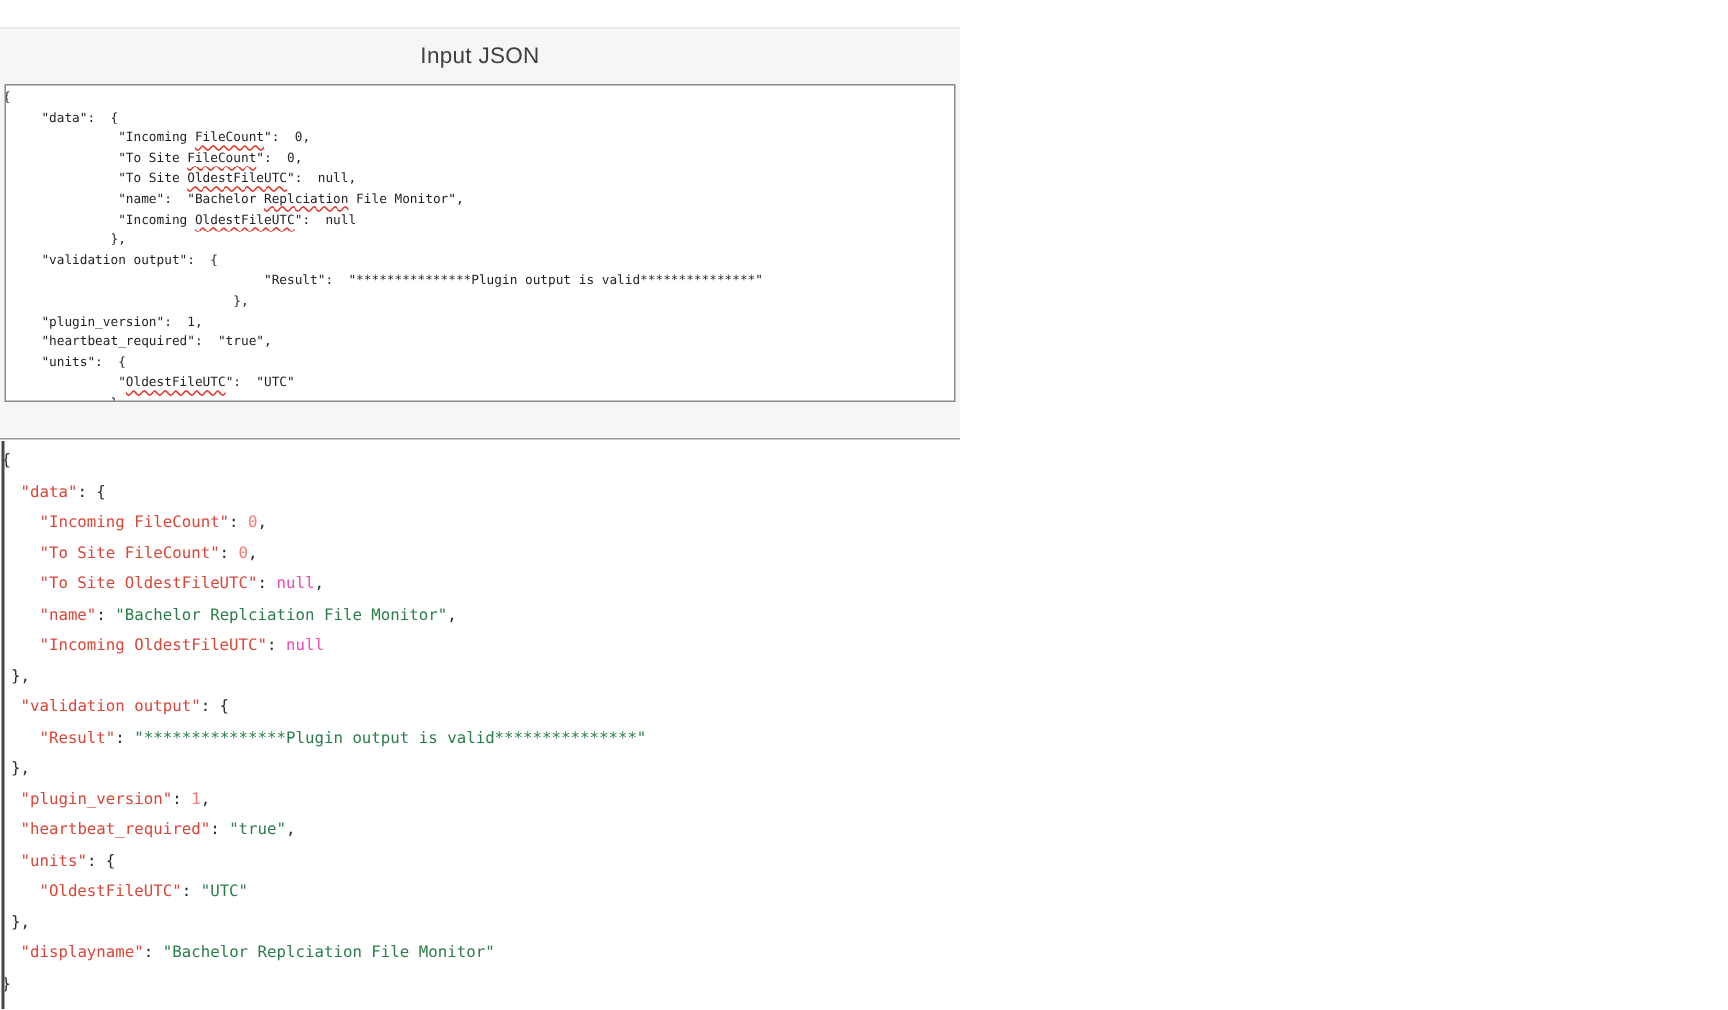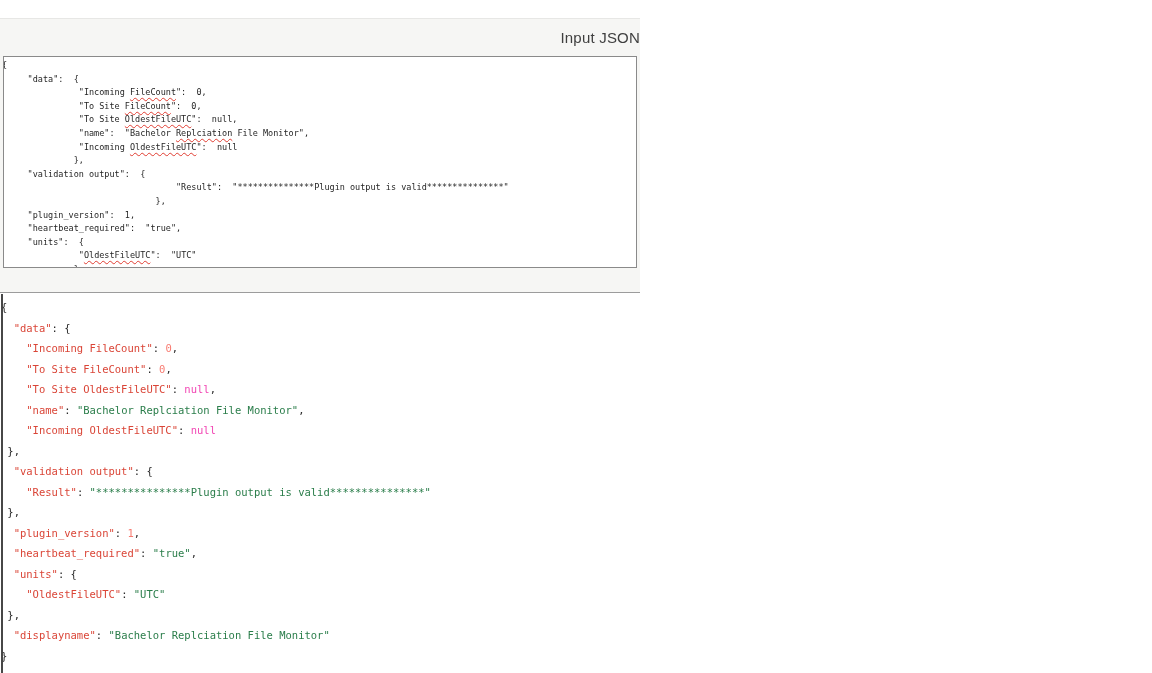--- a/index.html
+++ b/index.html
@@ -4,21 +4,21 @@
 <style>
   html,body{margin:0;padding:0;background:#ffffff;}
   .page{position:relative;width:1152px;height:673px;background:#ffffff;overflow:hidden;
         font-family:"Liberation Sans",sans-serif;}
 
   
   .card{position:absolute;left:0;top:18px;width:640px;height:275px;
         background:#f6f6f4;border-top:1px solid #e7e7e5;border-bottom:1px solid #9c9c9c;
         box-sizing:border-box;}
   .card-header{position:absolute;left:0;top:0;width:100%;height:37px;
-               display:flex;align-items:center;justify-content:flex-end;}
+               display:flex;align-items:center;justify-content:center;}
   .card-title{font-size:15px;color:#3f3f3f;letter-spacing:0.2px;}
 
   
   .editor-box{position:absolute;left:3px;top:37px;width:634px;height:212px;
               background:#ffffff;border:1px solid #8a8a8a;box-sizing:border-box;
               overflow:hidden;}
   .editor-content{margin-left:-2px;padding-top:2px;
                   font-family:"DejaVu Sans Mono","Liberation Mono",monospace;
                   font-size:8.5px;line-height:13.6px;color:var(--c-editor_text,#1f1f1f);}
   .code-line{white-space:pre;}

